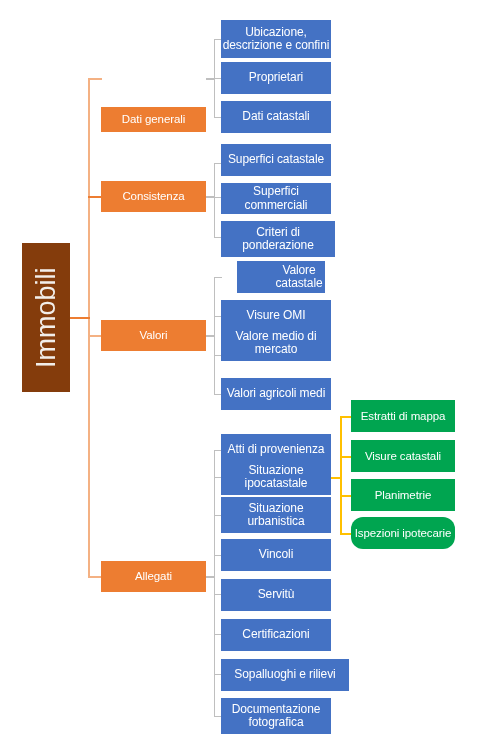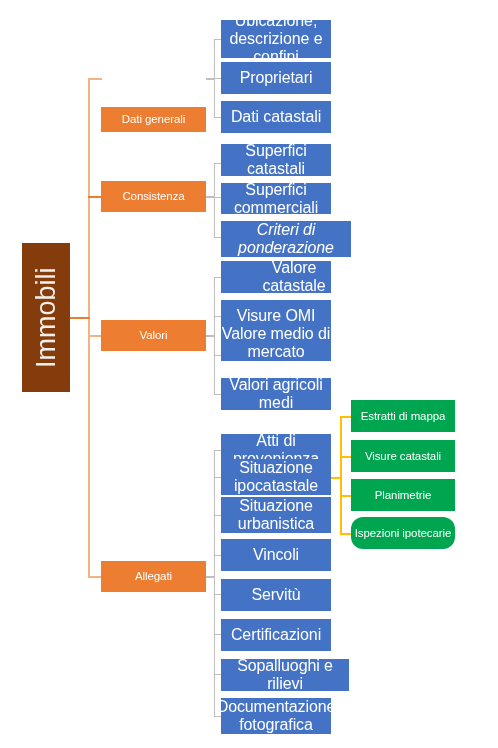--- a/index.html
+++ b/index.html
@@ -36,21 +36,21 @@
     font-size: 27px;
     letter-spacing: 0px;
     color: #f2eeea;
   }
   .node-l1 {
     background: #ED7D31;
     font-size: 11.5px;
   }
   .node-l2 {
     background: #4472C4;
-    font-size: 16px;
+    font-size: 12px;
   }
   .node-l3 {
     background: #00A550;
     font-size: 11.5px;
   }
   .node-l2 .lbl, .node-l3 .lbl, .node-l1 .lbl {
     display: block;
     width: 108%;
     white-space: pre-line;
   }
@@ -104,41 +104,41 @@
   <div class="conn h2 c-grey" style="left:206px; top:196px; width:9px;"></div>
   <div class="conn v c-grey" style="left:214px; top:163px; height:74px;"></div>
   <div class="conn h c-grey" style="left:214px; top:163px; width:8px;"></div>
   <div class="conn h c-grey" style="left:214px; top:197px; width:8px;"></div>
   <div class="conn h c-grey" style="left:214px; top:237px; width:8px;"></div>
 
   <div class="node node-l1" style="left:101px; top:181px; width:105px; height:31px;">
     <span class="lbl">Consistenza</span>
   </div>
   <div class="node node-l2" style="left:221px; top:144px; width:110px; height:32px;">
-    <span class="lbl">Superfici catastali</span>
+    <span class="lbl">Superfici catastale</span>
   </div>
   <div class="node node-l2" style="left:221px; top:183px; width:110px; height:31px;">
     <span class="lbl">Superfici commerciali</span>
   </div>
-  <div class="node node-l2" style="left:221px; top:221px; width:130px; height:36px;font-style:italic;">
+  <div class="node node-l2" style="left:221px; top:221px; width:114px; height:36px;">
     <span class="lbl">Criteri di
 ponderazione</span>
   </div>
 
   <div class="conn h2 c-grey" style="left:206px; top:335px; width:9px;"></div>
   <div class="conn v c-grey" style="left:214px; top:277px; height:117px;"></div>
   <div class="conn h c-grey" style="left:214px; top:277px; width:8px;"></div>
   <div class="conn h c-grey" style="left:214px; top:316px; width:8px;"></div>
   <div class="conn h c-grey" style="left:214px; top:355px; width:8px;"></div>
   <div class="conn h c-grey" style="left:214px; top:394px; width:8px;"></div>
 
   <div class="node node-l1" style="left:101px; top:320px; width:105px; height:31px;">
     <span class="lbl">Valori</span>
   </div>
-  <div class="node node-l2" style="left:221px; top:261px; width:110px; height:32px;padding-left:36px;">
+  <div class="node node-l2" style="left:237px; top:261px; width:88px; height:32px;padding-left:36px;">
     <span class="lbl">Valore catastale</span>
   </div>
   <div class="node node-l2" style="left:221px; top:300px; width:110px; height:32px;">
     <span class="lbl">Visure OMI</span>
   </div>
   <div class="node node-l2" style="left:221px; top:325px; width:110px; height:36px;">
     <span class="lbl">Valore medio di
 mercato</span>
   </div>
   <div class="node node-l2" style="left:221px; top:378px; width:110px; height:32px;">

